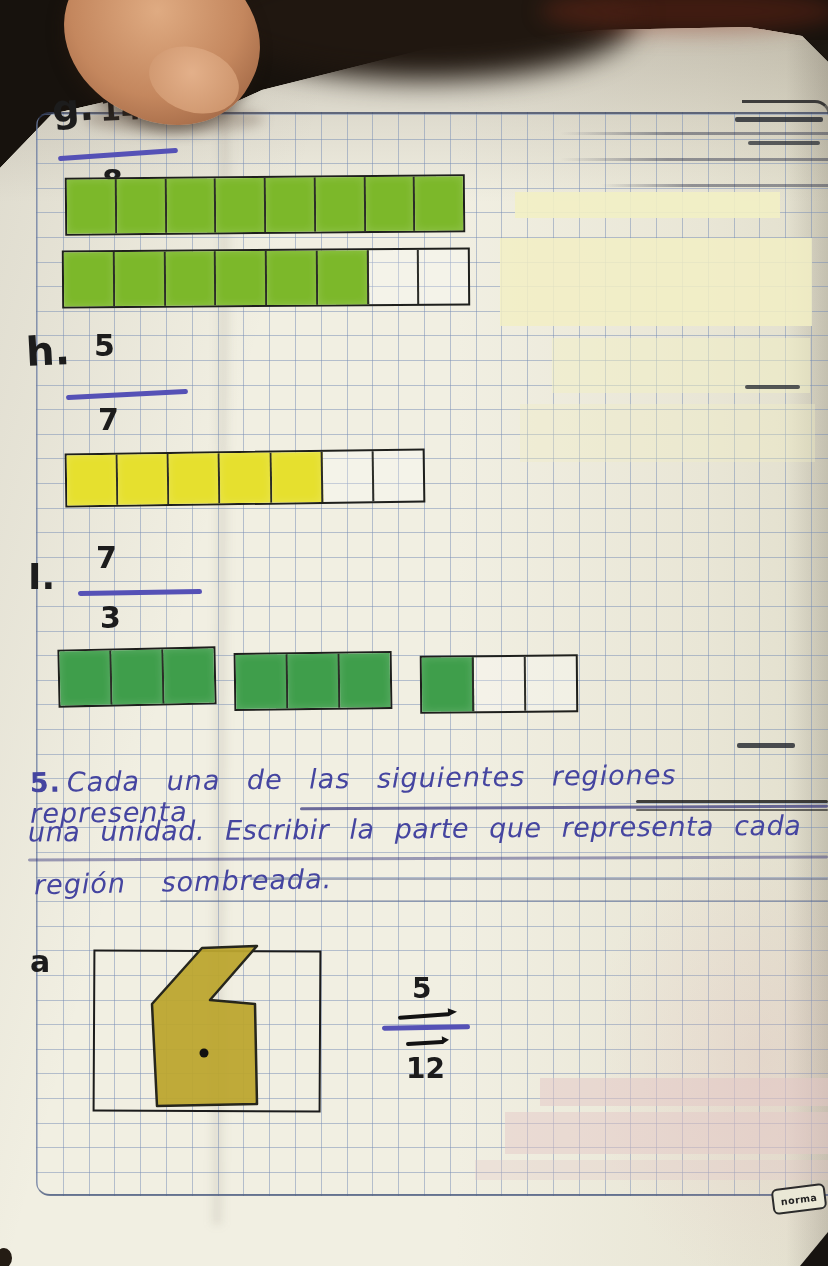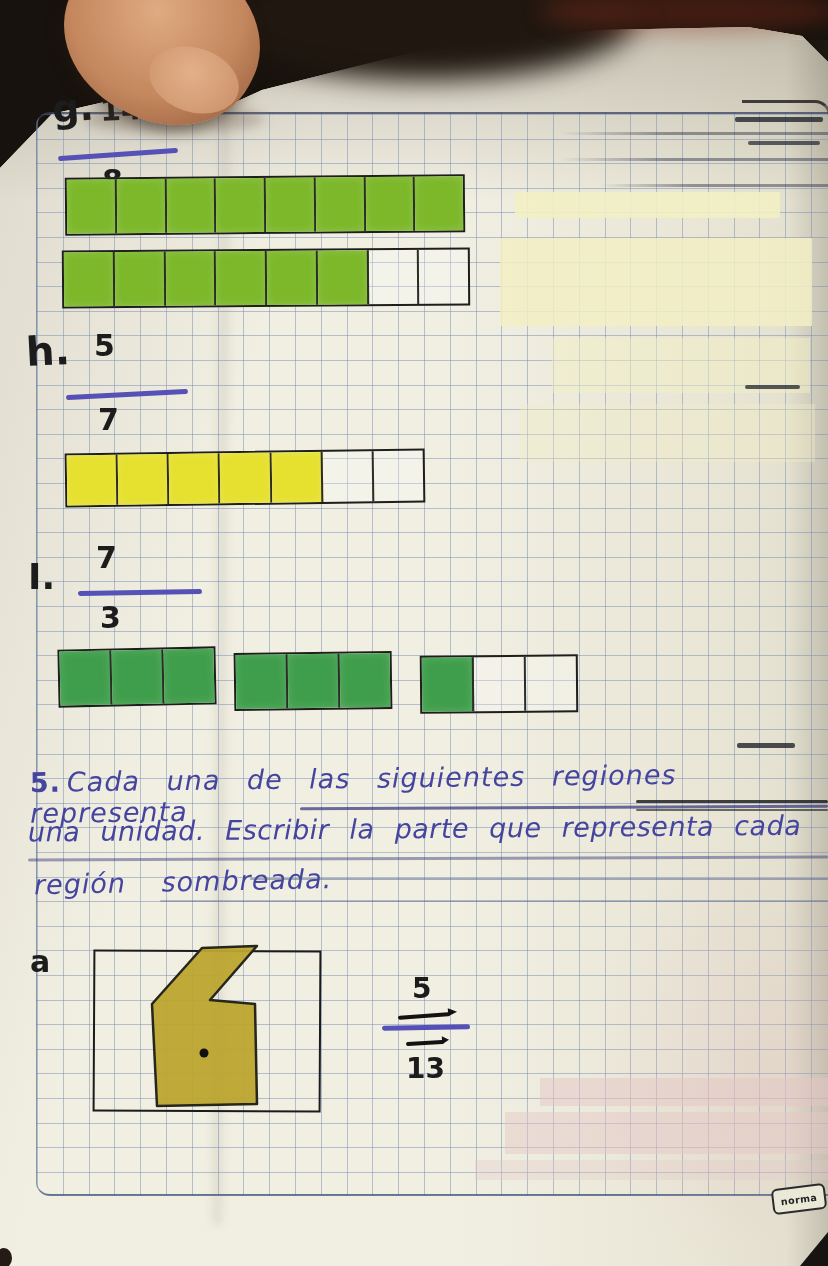--- a/index.html
+++ b/index.html
@@ -196,21 +196,21 @@
     <circle cx="64" cy="111" r="4.5" fill="#111"></circle>
   </svg>
 
   <div class="abs eqdash" style="left:398px;top:1014px;width:52px;height:4px;transform:rotate(-4deg);"></div>
   <div class="abs arrtip" style="left:448px;top:1008px;transform:rotate(-4deg);"></div>
   <div class="abs eqdash" style="left:406px;top:1041px;width:38px;height:4px;transform:rotate(-3deg);"></div>
   <div class="abs arrtip" style="left:442px;top:1036px;transform:rotate(-3deg);border-left-width:7px;"></div>
 
   <div class="abs fracnum" style="left:412px;top:972px;font-size:28px;">5</div>
   <div class="abs fracbar" style="left:382px;top:1025px;width:88px;height:5px;transform:rotate(-1deg);"></div>
-  <div class="abs fracnum" style="left:406px;top:1052px;font-size:28px;">13</div>
+  <div class="abs fracnum" style="left:406px;top:1052px;font-size:28px;">12</div>
 
   <div class="abs" id="stamp" style="left:772px;top:1186px;width:50px;height:22px;">norma</div>
 
   <div class="abs" id="hand-shadow"></div>
   <div class="abs" id="red-tinge"></div>
   <div class="abs" id="thumb-pageshadow"></div>
   <div class="abs" id="thumb"></div>
   <div class="abs" id="thumb-tip"></div>
 
   <div class="abs" id="corner-br"></div>

